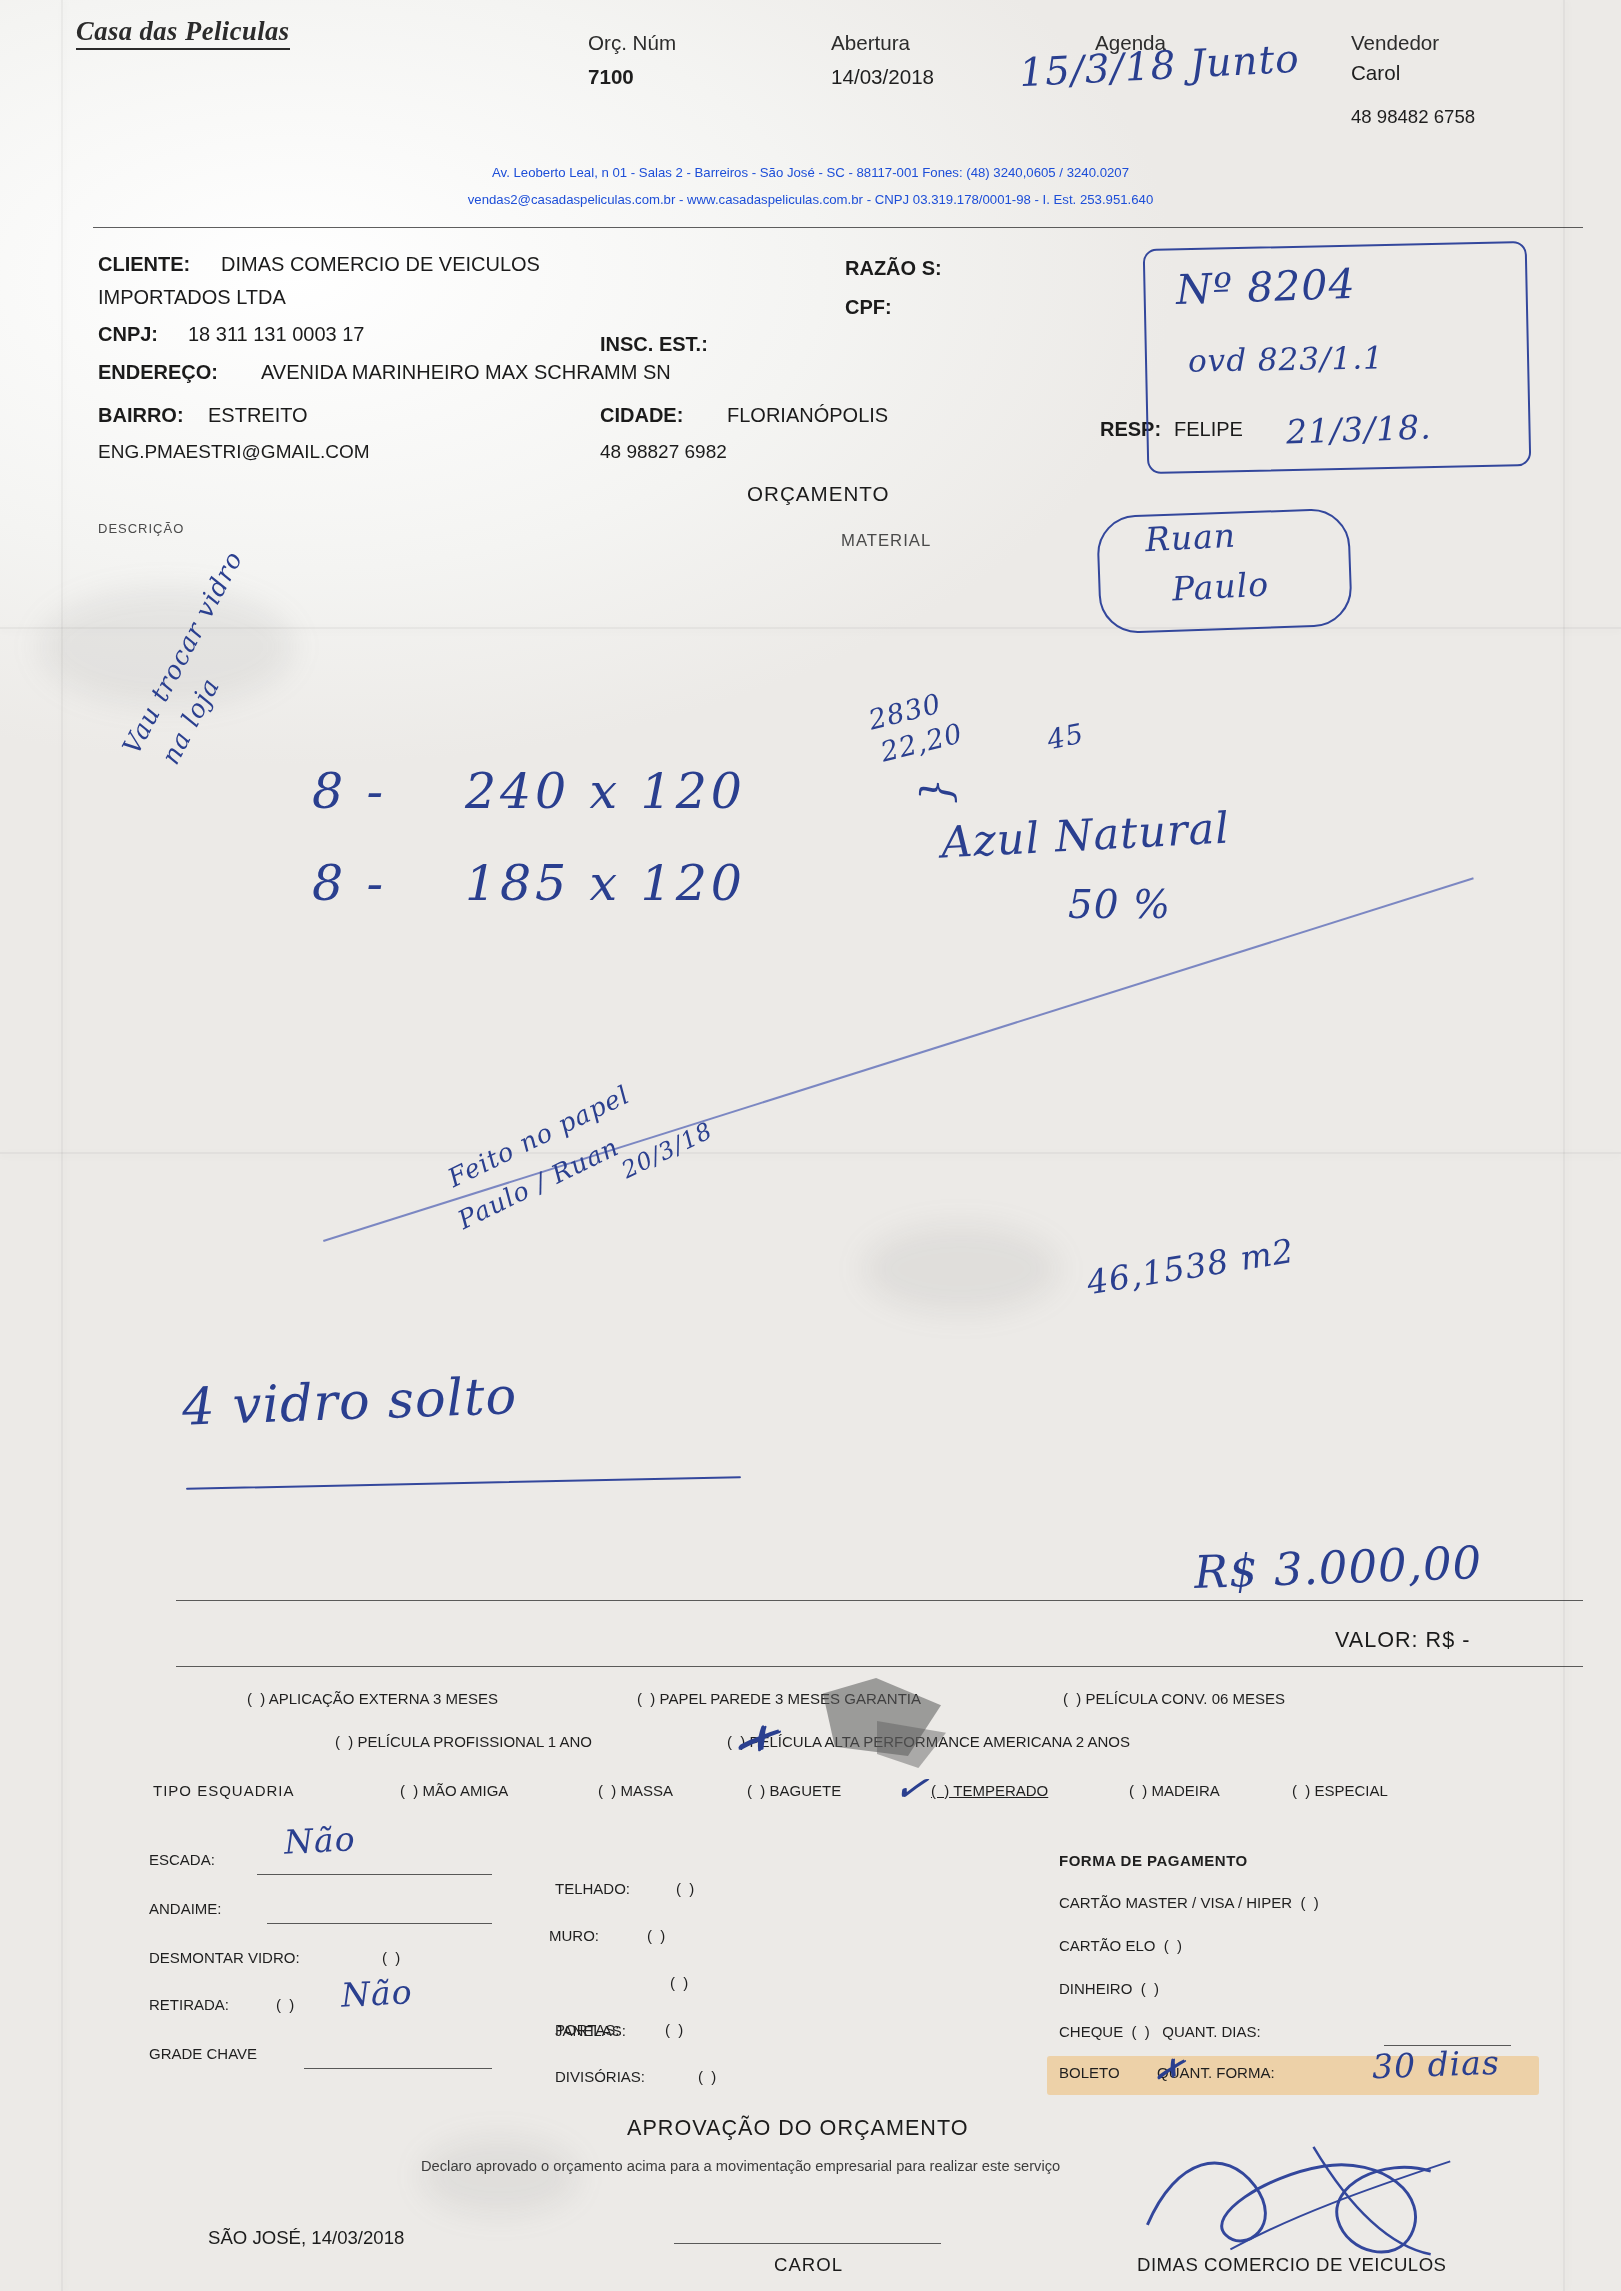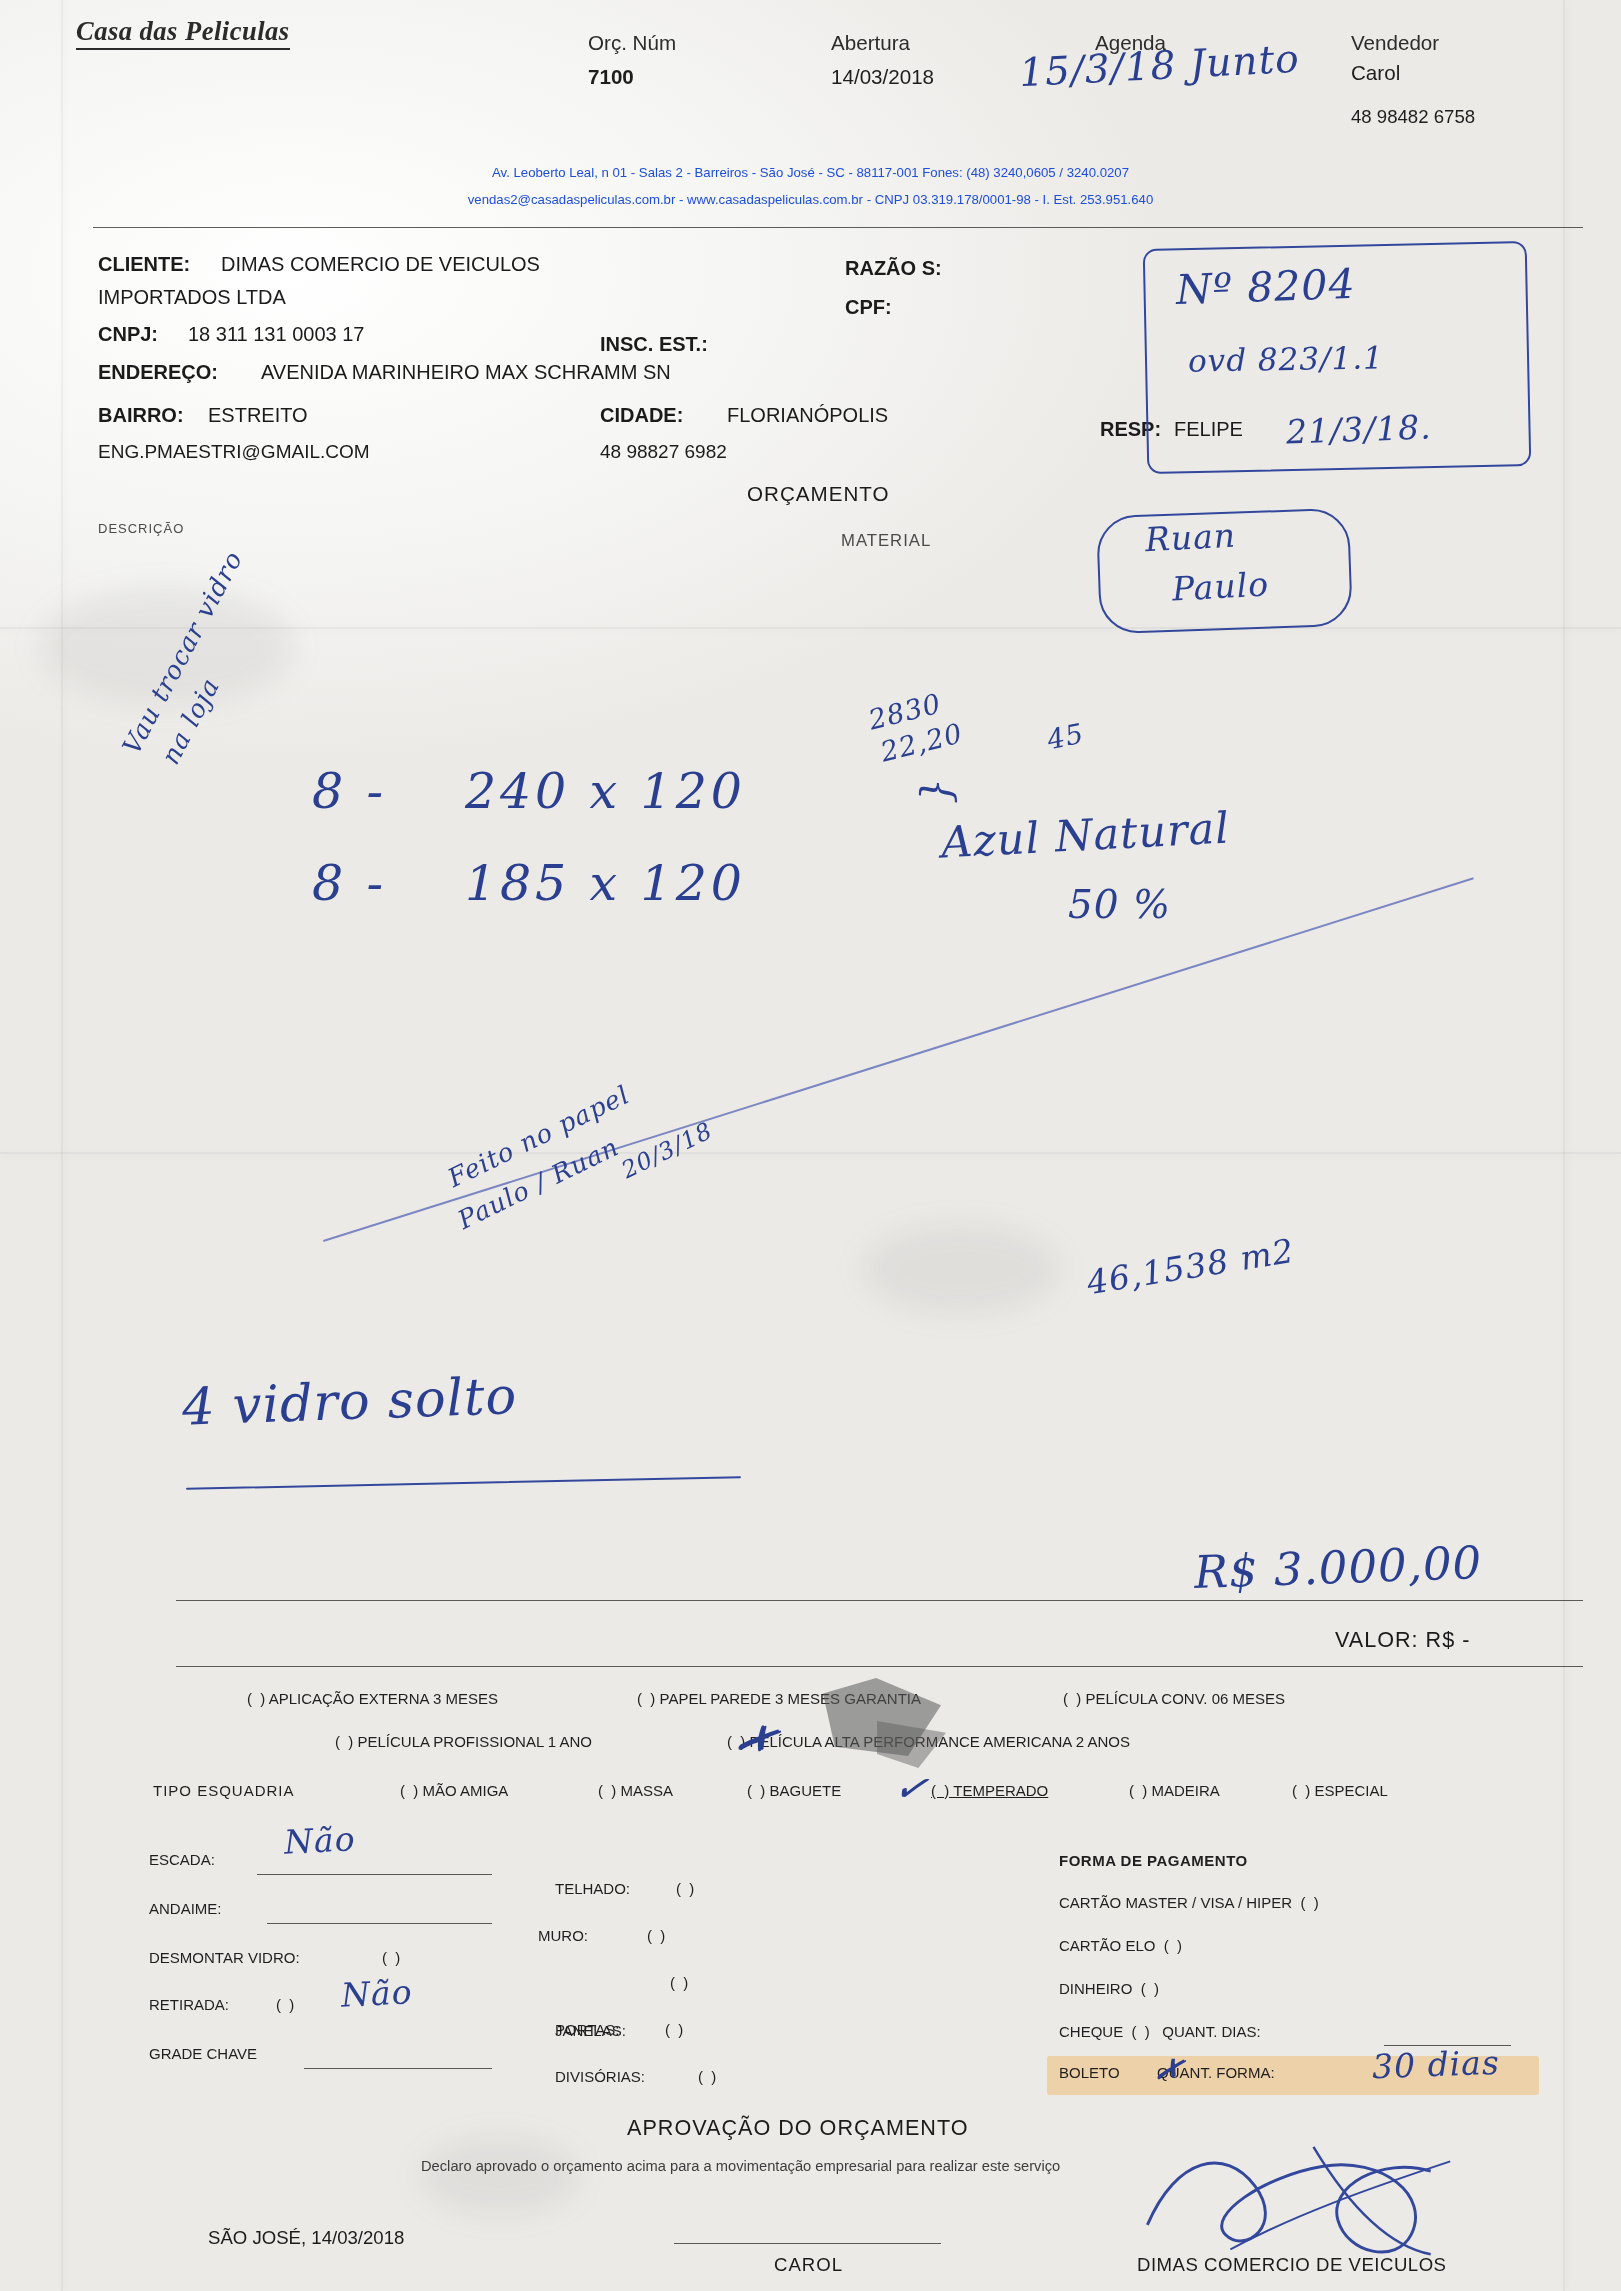--- a/index.html
+++ b/index.html
@@ -226,21 +226,21 @@
   <div class="t chk" style="left:149px;top:1996px;">RETIRADA:</div>
   <div class="t chk" style="left:276px;top:1996px;">(  )</div>
   <div class="hw" style="left:341px;top:1974px;font-size:33px;transform:rotate(-3deg);">Não</div>
 
   <div class="t chk" style="left:149px;top:2045px;">GRADE CHAVE</div>
   <div class="line-fill" style="left:304px;top:2068px;width:188px;"></div>
 
   <div class="t chk" style="left:555px;top:1880px;">TELHADO:</div>
   <div class="t chk" style="left:676px;top:1880px;">(  )</div>
 
-  <div class="t chk" style="left:538px;top:1927px;">MURO:</div>
+  <div class="t chk" style="left:549px;top:1927px;">MURO:</div>
   <div class="t chk" style="left:647px;top:1927px;">(  )</div>
 
   <div class="t chk" style="left:555px;top:1974px;margin-top:48px;">JANELAS:</div>
   <div class="t chk" style="left:670px;top:1974px;">(  )</div>
 
   <div class="t chk" style="left:555px;top:2021px;">PORTAS:</div>
   <div class="t chk" style="left:665px;top:2021px;">(  )</div>
 
   <div class="t chk" style="left:555px;top:2068px;">DIVISÓRIAS:</div>
   <div class="t chk" style="left:698px;top:2068px;">(  )</div>

